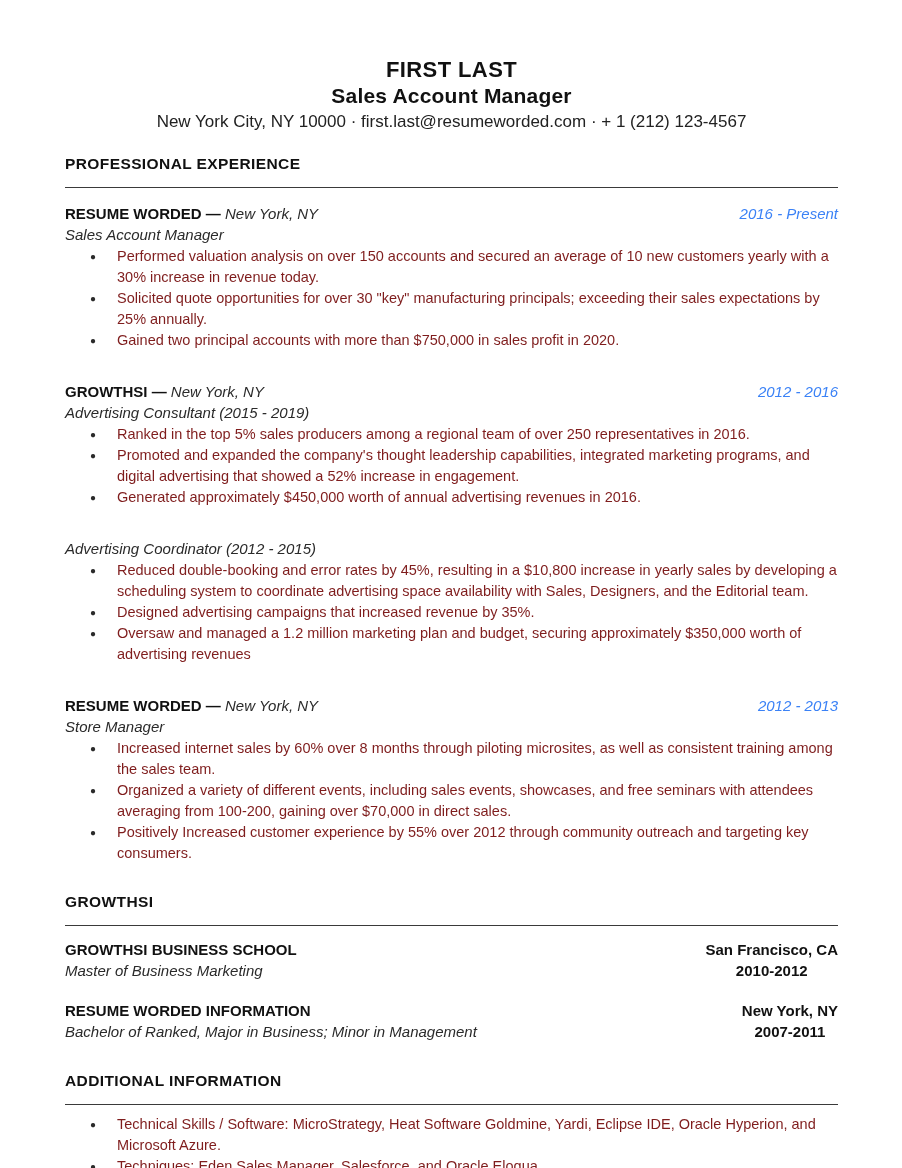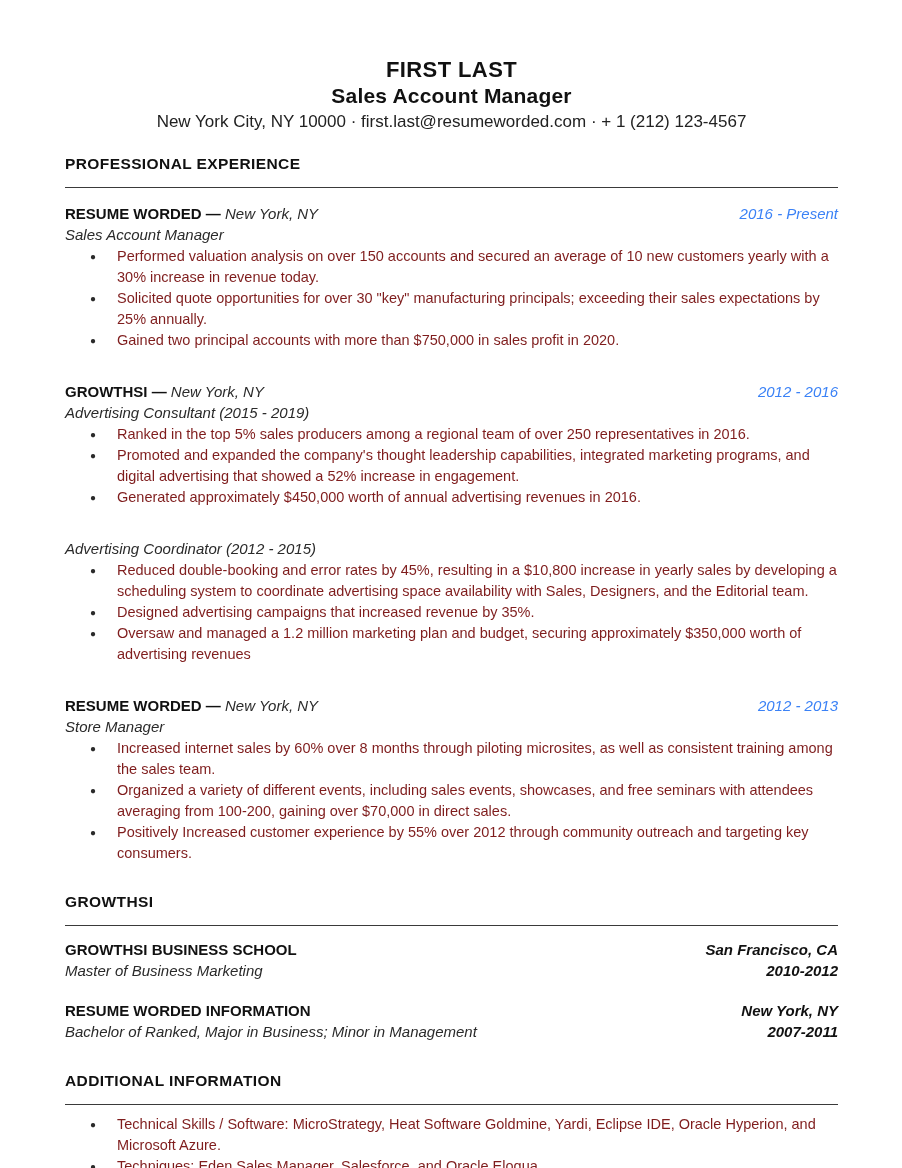--- a/index.html
+++ b/index.html
@@ -103,21 +103,21 @@
     font-weight: 700;
     color: #111111;
     line-height: 21px;
   }
   .school-degree {
     font-style: italic;
     font-size: 15px;
     line-height: 21px;
     color: #2a2a2a;
   }
-  .school-right { text-align: right; font-style: italic; }
+  .school-right { text-align: center; }
   .school-location, .school-dates {
     font-size: 15px;
     font-weight: 700;
     color: #111111;
     line-height: 21px;
   }
   
   .section-additional ul.bullets { margin-top: 9px; }
 </style>
 </head>

